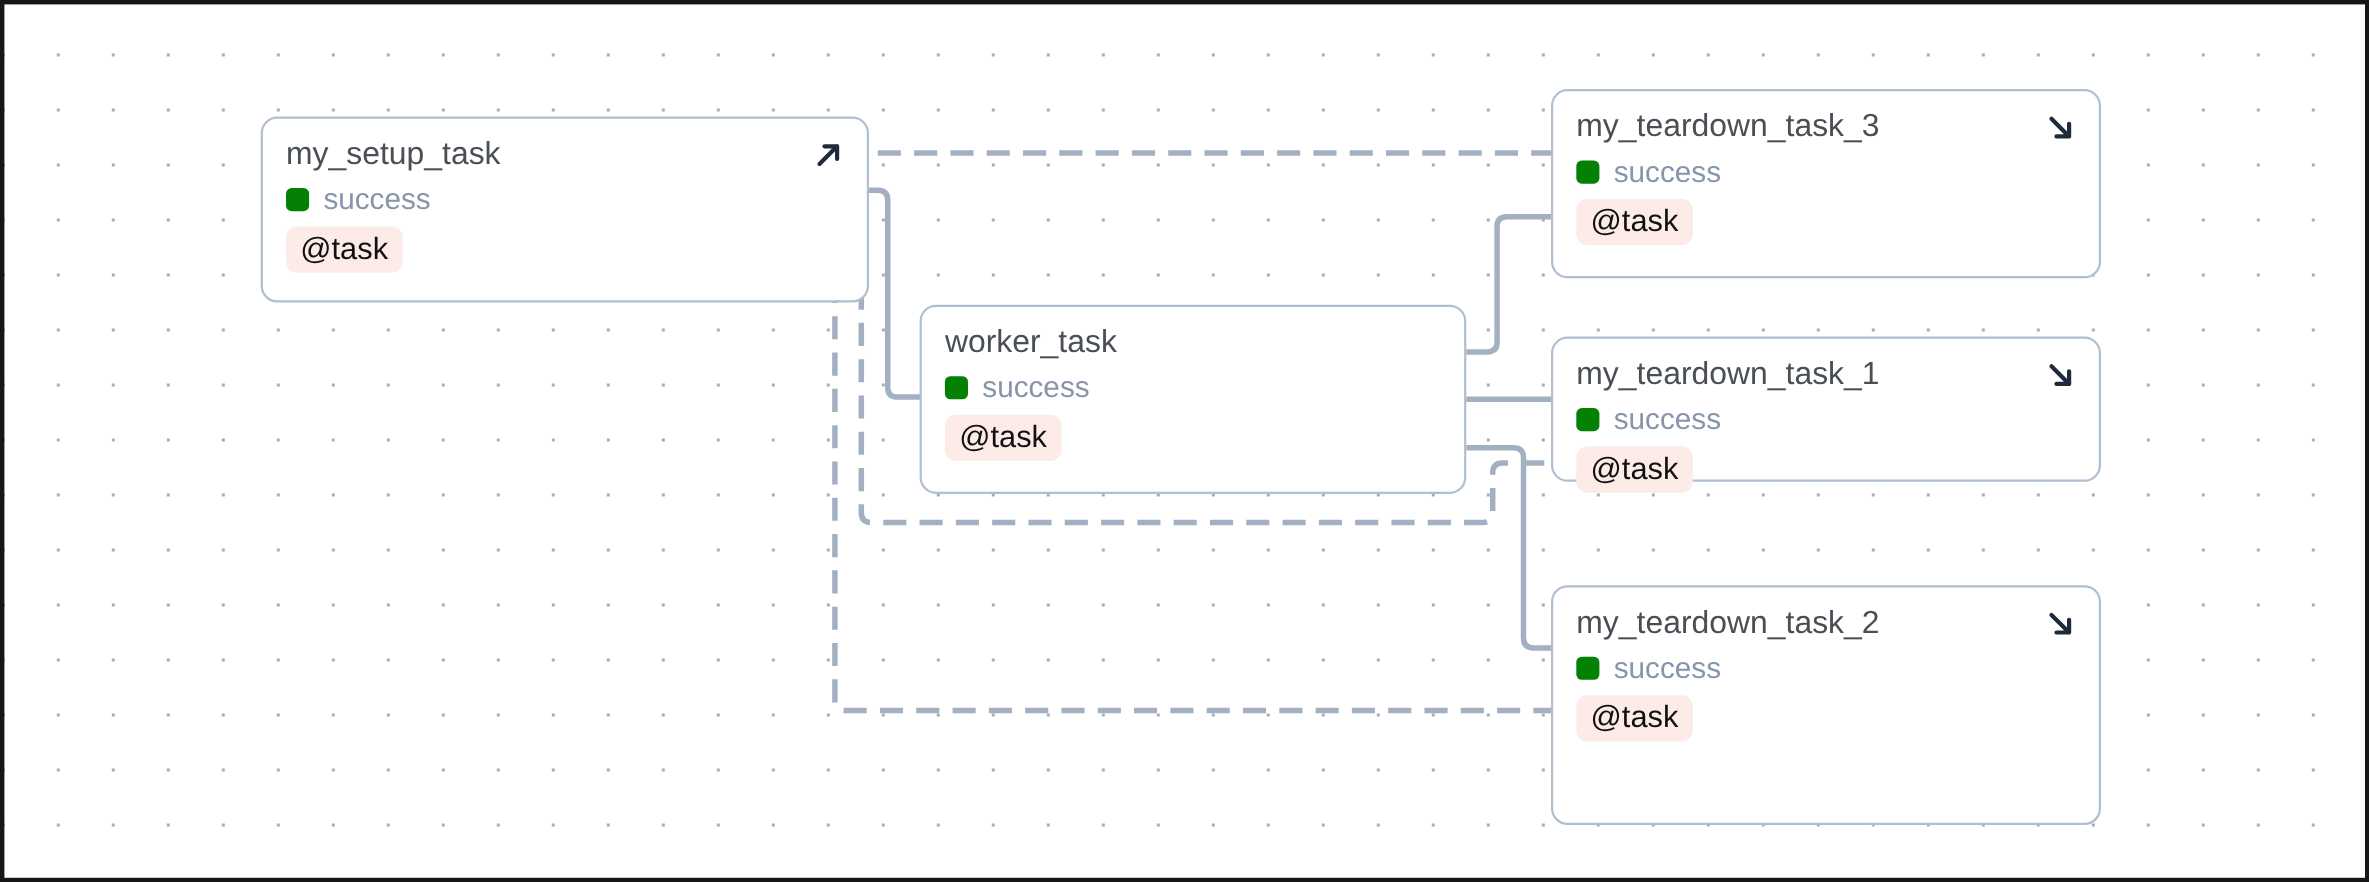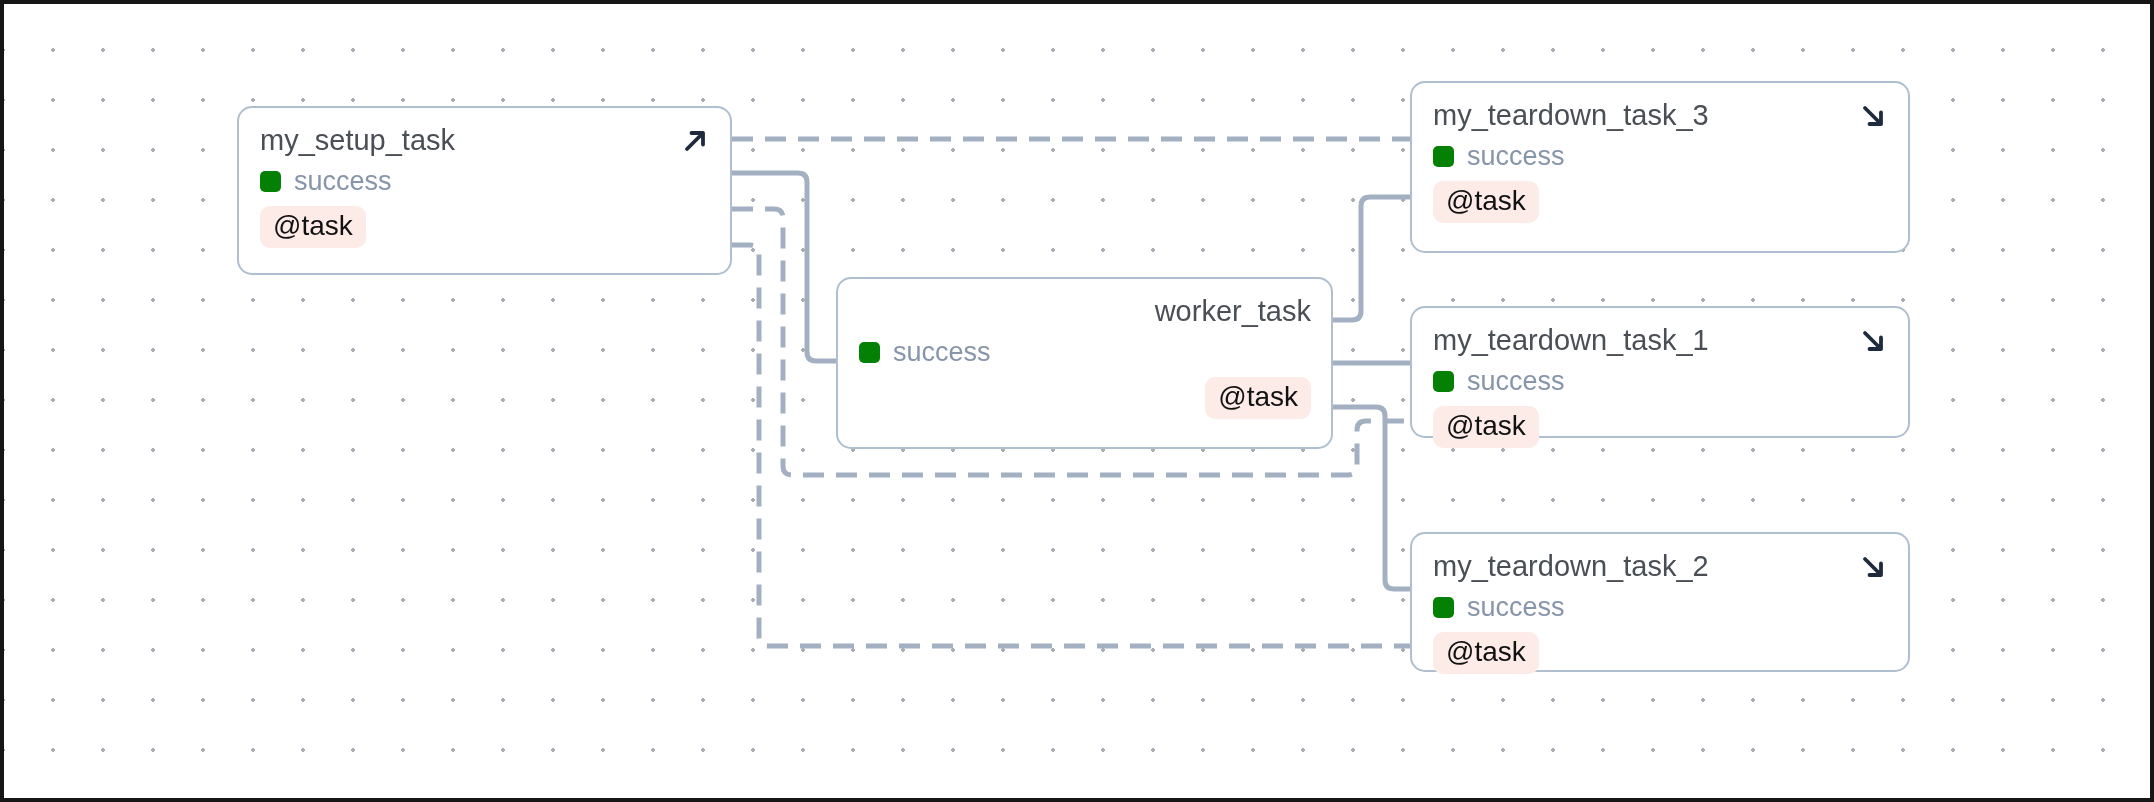--- a/index.html
+++ b/index.html
@@ -96,49 +96,49 @@
     <svg id="edges" width="2154" height="802" viewBox="0 0 2154 802">
         <path d="M732 139 L1410 139" class="edge dashed" stroke="#a3b0c2"></path>
         <path d="M732 173 L798 173 Q807 173 807 182 L807 352 Q807 361 816 361 L838 361" class="edge solid" stroke="#a3b0c2"></path>
         <path d="M732 209 L774 209 Q783 209 783 218 L783 466 Q783 475 792 475 L1348 475 Q1357 475 1357 466 L1357 430 Q1357 421 1366 421 L1410 421" class="edge dashed" stroke="#a3b0c2"></path>
         <path d="M732 245 L750 245 Q759 245 759 254 L759 637 Q759 646 768 646 L1410 646" class="edge dashed" stroke="#a3b0c2"></path>
         <path d="M1333 320 L1352 320 Q1361 320 1361 311 L1361 206 Q1361 197 1370 197 L1410 197" class="edge solid" stroke="#a3b0c2"></path>
         <path d="M1333 363 L1410 363" class="edge solid" stroke="#a3b0c2"></path>
         <path d="M1333 407 L1376 407 Q1385 407 1385 416 L1385 580 Q1385 589 1394 589 L1410 589" class="edge solid" stroke="#a3b0c2"></path>
       </svg>
 
-  <div class="task-node" style="left: 237px; top: 106px; width: 495px; height: 169px;"><span class="node-title">my_setup_task</span><span class="state-row">
+  <div class="task-node" style="left: 237px; top: 106px; width: 553px; height: 169px;"><span class="node-title">my_setup_task</span><span class="state-row">
           <span class="state-swatch" style="background:#048104"></span>
           <span class="state-label">success</span>
         </span><span class="task-badge">@task</span><span class="node-icon">
           <svg viewBox="0 0 36 36">
             <path d="M10 26 L26 10 M26 10 H14.5 M26 10 V21.5" fill="none" stroke="#1e2b3c" stroke-width="3.8" stroke-linecap="round" stroke-linejoin="round"></path>
           </svg>
         </span></div>
-      <div class="task-node" style="left: 836px; top: 277px; width: 497px; height: 172px; text-align: right;"><span class="node-title">worker_task</span><span class="state-row">
+      <div class="task-node" style="left: 836px; top: 277px; width: 497px; height: 172px;"><span class="node-title">worker_task</span><span class="state-row">
           <span class="state-swatch" style="background:#048104"></span>
           <span class="state-label">success</span>
         </span><span class="task-badge">@task</span></div>
       <div class="task-node" style="left: 1410px; top: 81px; width: 500px; height: 172px;"><span class="node-title">my_teardown_task_3</span><span class="state-row">
           <span class="state-swatch" style="background:#048104"></span>
           <span class="state-label">success</span>
         </span><span class="task-badge">@task</span><span class="node-icon">
           <svg viewBox="0 0 36 36">
             <path d="M10 10 L26 26 M26 26 H14.5 M26 26 V14.5" fill="none" stroke="#1e2b3c" stroke-width="3.8" stroke-linecap="round" stroke-linejoin="round"></path>
           </svg>
         </span></div>
       <div class="task-node" style="left: 1410px; top: 306px; width: 500px; height: 132px;"><span class="node-title">my_teardown_task_1</span><span class="state-row">
           <span class="state-swatch" style="background:#048104"></span>
           <span class="state-label">success</span>
         </span><span class="task-badge">@task</span><span class="node-icon">
           <svg viewBox="0 0 36 36">
             <path d="M10 10 L26 26 M26 26 H14.5 M26 26 V14.5" fill="none" stroke="#1e2b3c" stroke-width="3.8" stroke-linecap="round" stroke-linejoin="round"></path>
           </svg>
         </span></div>
-      <div class="task-node" style="left: 1410px; top: 532px; width: 500px; height: 140px;"><span class="node-title">my_teardown_task_2</span><span class="state-row">
+      <div class="task-node" style="left: 1410px; top: 532px; width: 500px; height: 218px;"><span class="node-title">my_teardown_task_2</span><span class="state-row">
           <span class="state-swatch" style="background:#048104"></span>
           <span class="state-label">success</span>
         </span><span class="task-badge">@task</span><span class="node-icon">
           <svg viewBox="0 0 36 36">
             <path d="M10 10 L26 26 M26 26 H14.5 M26 26 V14.5" fill="none" stroke="#1e2b3c" stroke-width="3.8" stroke-linecap="round" stroke-linejoin="round"></path>
           </svg>
         </span></div>
     </div>
   <div id="frame"></div>
 </div>

